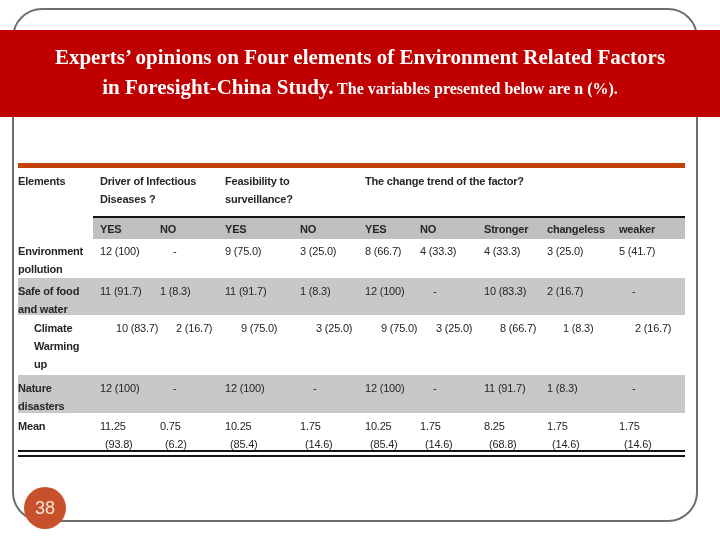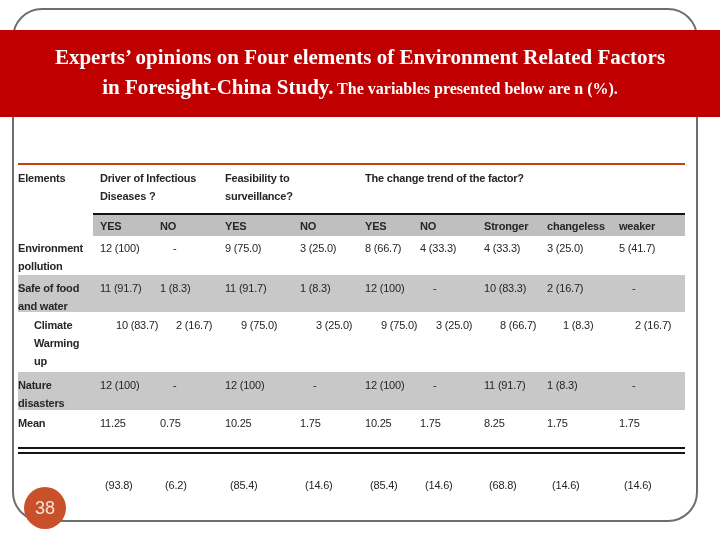--- a/index.html
+++ b/index.html
@@ -30,35 +30,35 @@
     position:absolute;left:18px;top:163px;width:667px;z-index:2;
     color:#262626;font-size:11px;letter-spacing:-0.2px;
   }
   .trow{
     display:grid;
     grid-template-columns:75px 60px 65px 75px 65px 55px 64px 63px 72px 73px;
     align-content:start;
   }
   .trow > div{padding-left:7px;padding-top:4px;line-height:18px;box-sizing:border-box;white-space:pre-line;}
   .trow > div:first-child{padding-left:0;}
-  .hgroup{border-top:2px solid #c2410c;height:48px;font-weight:bold;}
+  .hgroup{border-top:5px solid #c2410c;height:48px;font-weight:bold;}
   .hgroup .span2{grid-column:span 2;}
   .hgroup .span3{grid-column:span 3;}
   .subhead{height:22px;font-weight:bold;}
   .subhead > div{padding-top:2px;line-height:19px;}
   .subhead .shaded-cell{background:#bfbfbf;border-top:2px solid #141414;}
   .drow > div:first-child{font-weight:bold;}
   .r1{height:40px;}
   .r2{height:37px;}
   .r3{height:60px;margin-left:16px;}
   .r4{height:38px;}
   .rmean{height:37px;}
   .gray{background:#c8c8c8;}
   .dash-cell{padding-left:20px !important;}
-  .mean-pct{padding-left:5px;margin-top:44px;}
+  .mean-pct{padding-left:5px;}
   .bottom-rule{height:7px;border-top:2px solid #141414;border-bottom:2px solid #141414;box-sizing:border-box;}
   
   .page-circle{
     position:absolute;left:24px;top:487px;width:42px;height:42px;border-radius:50%;
     background:#c8512c;color:#f3e6d8;display:flex;align-items:center;justify-content:center;
     font-size:18px;z-index:4;
   }
   .slide-date{
     position:absolute;right:52px;top:493px;font-size:15px;color:#595959;z-index:4;margin-top:44px;
   }

